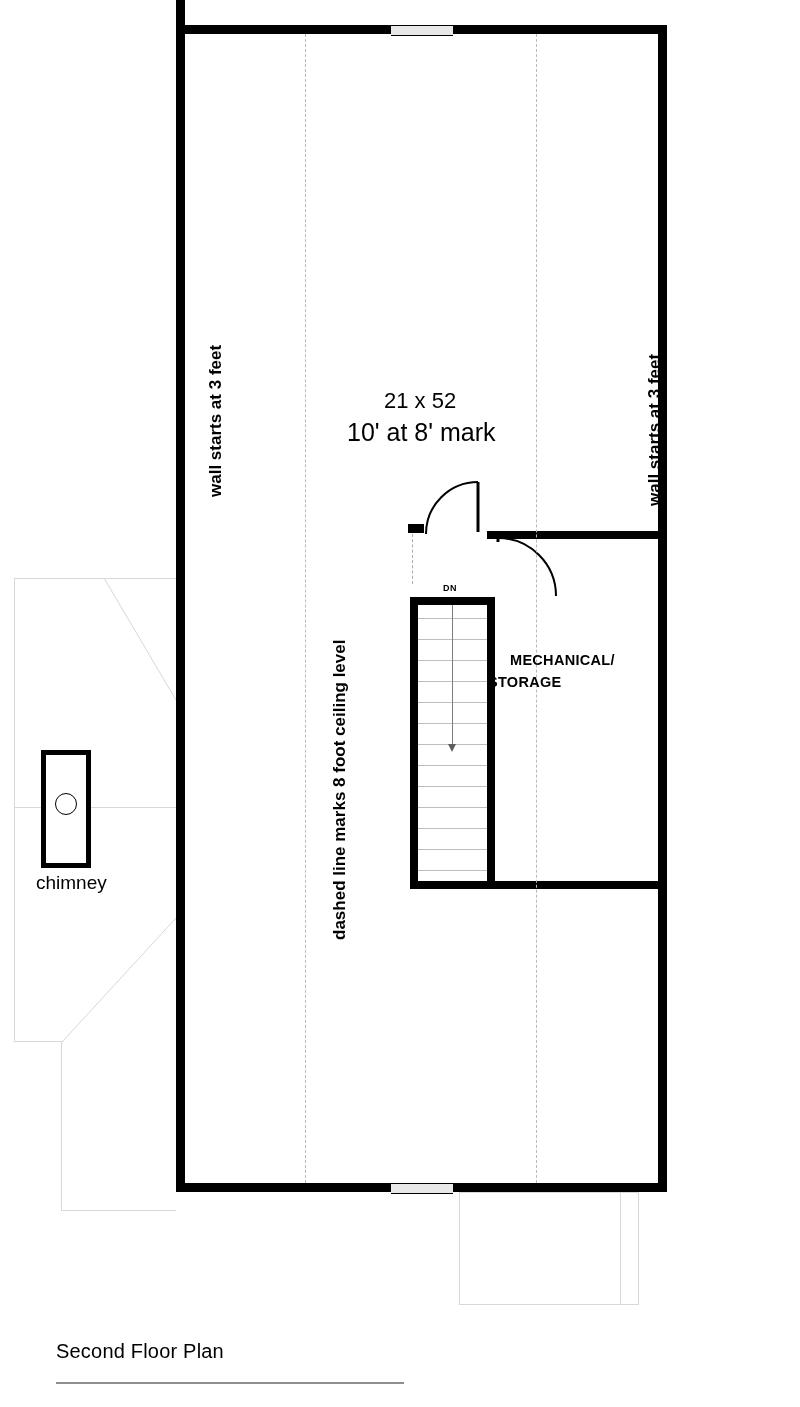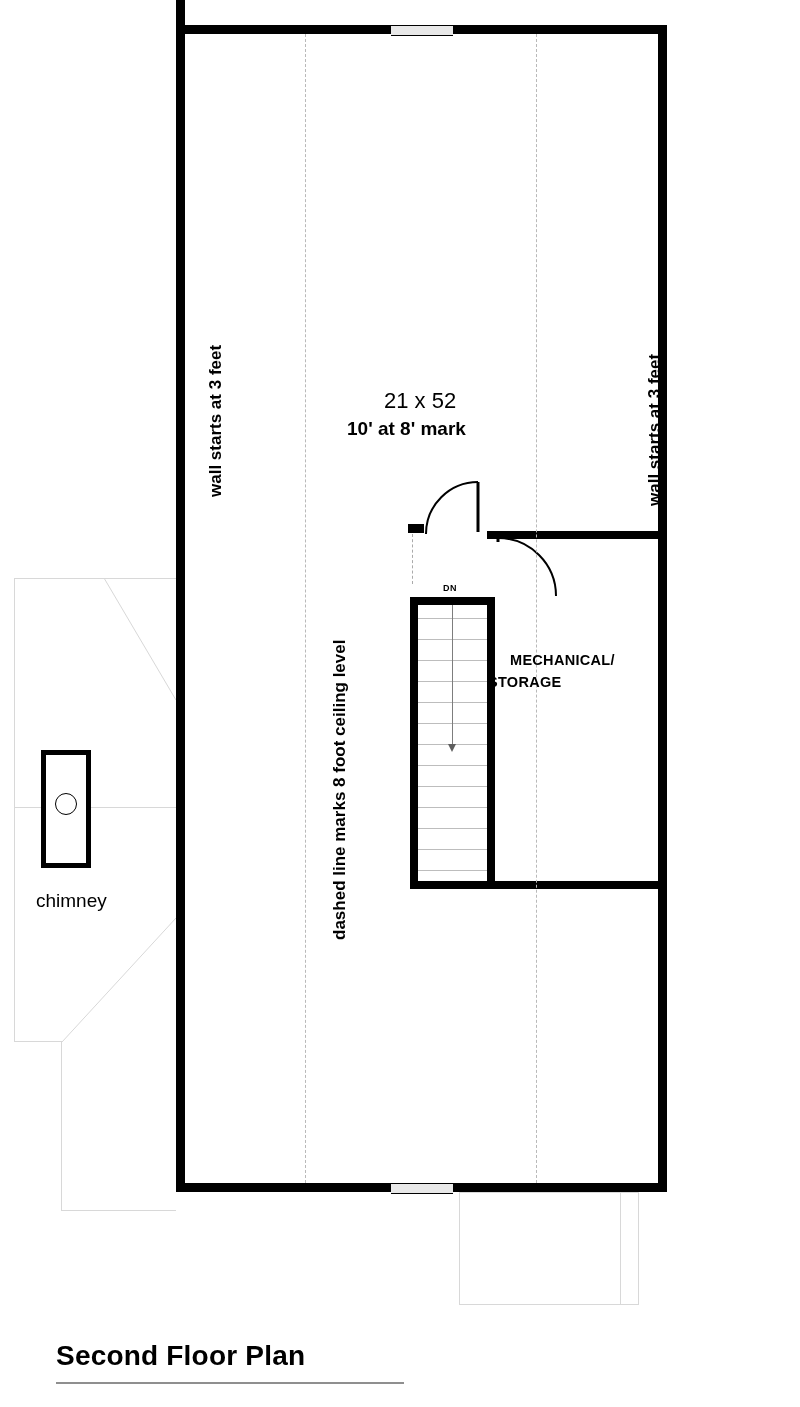--- a/index.html
+++ b/index.html
@@ -58,22 +58,22 @@
   .room-title {
     font-size: 27px;
     font-weight: bold;
     letter-spacing: 0.2px;
   }
   .room-dims {
     font-size: 22px;
     font-weight: normal;
   }
   .room-sub {
-    font-size: 19px;
-    font-weight: bold;
+    font-size: 25px;
+    font-weight: normal;
   }
   .small-room {
     font-size: 14.5px;
     font-weight: bold;
     line-height: 1.55;
     letter-spacing: 0.3px;
   }
   .tiny {
     font-size: 9px;
     font-weight: bold;
@@ -98,22 +98,22 @@
     white-space: nowrap;
     transform-origin: 0 0;
     transform: rotate(-90deg);
   }
 
   
   .plan-title {
     position: absolute;
     left: 56px;
     top: 1340px;
-    font-size: 28px;
-    font-weight: bold;
+    font-size: 20px;
+    font-weight: normal;
     letter-spacing: 0.2px;
   }
   .title-rule {
     position: absolute;
     left: 56px;
     top: 1382px;
     width: 348px;
     height: 2px;
     background: #8f8f8f;
   }
@@ -239,21 +239,21 @@
   </div>
   <div class="stair-arrow-line" style="left:452px; top:605px; height:140px;"></div>
   <div class="stair-arrow-head" style="left:448px; top:744px;"></div>
   <div class="label tiny" style="left:443px; top:583px;">DN</div>
 
   <div class="dashline" style="left:305px; top:34px; height:1149px;"></div>
   <div class="dashline" style="left:536px; top:34px; height:1149px;"></div>
 
   <div class="chimney-box" style="left:41px; top:750px; width:50px; height:118px;"></div>
   <div class="flue" style="left:55px; top:793px; width:22px; height:22px;"></div>
-  <div class="label chimney-label" style="left:36px; top:890px;">chimney</div>
+  <div class="label chimney-label" style="left:36px; top:872px;">chimney</div>
 
   <div class="label room-dims" style="left:384px; top:388px;">21 x 52</div>
   <div class="label room-sub" style="left:347px; top:418px;">10' at 8' mark</div>
 
   <div class="label small-room" style="left:510px; top:649px;">MECHANICAL/</div>
   <div class="label small-room" style="left:488px; top:671px;">STORAGE</div>
 
   <div class="vert-label" style="left:206px; top:497px;">wall starts at 3 feet</div>
   <div class="vert-label" style="left:645px; top:506px;">wall starts at 3 feet</div>
   <div class="vert-label-thin" style="left:330px; top:940px;">dashed line marks 8 foot ceiling level</div>

